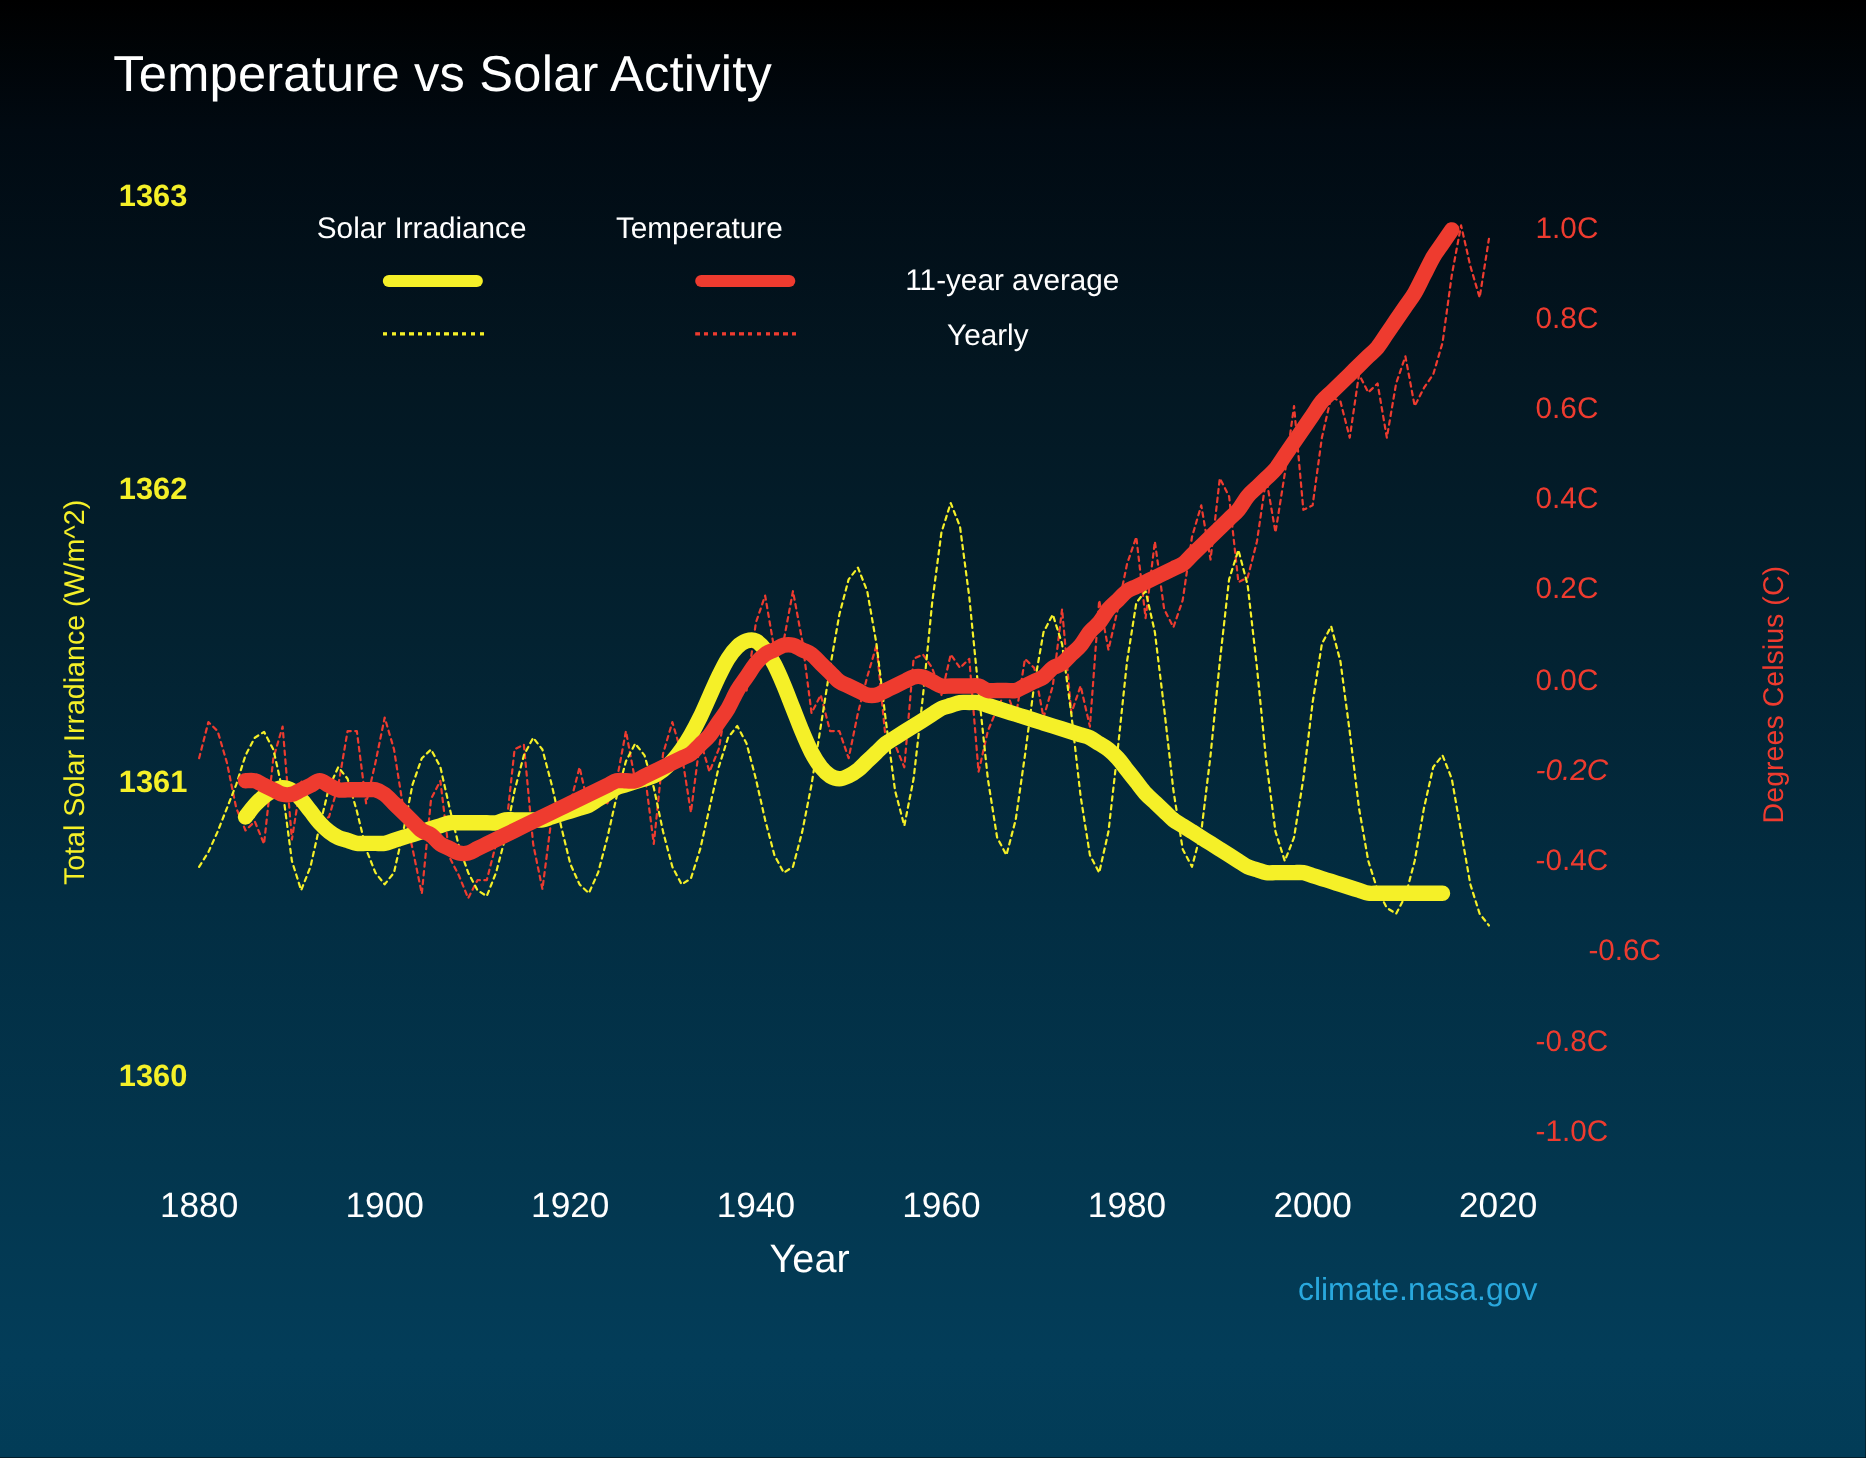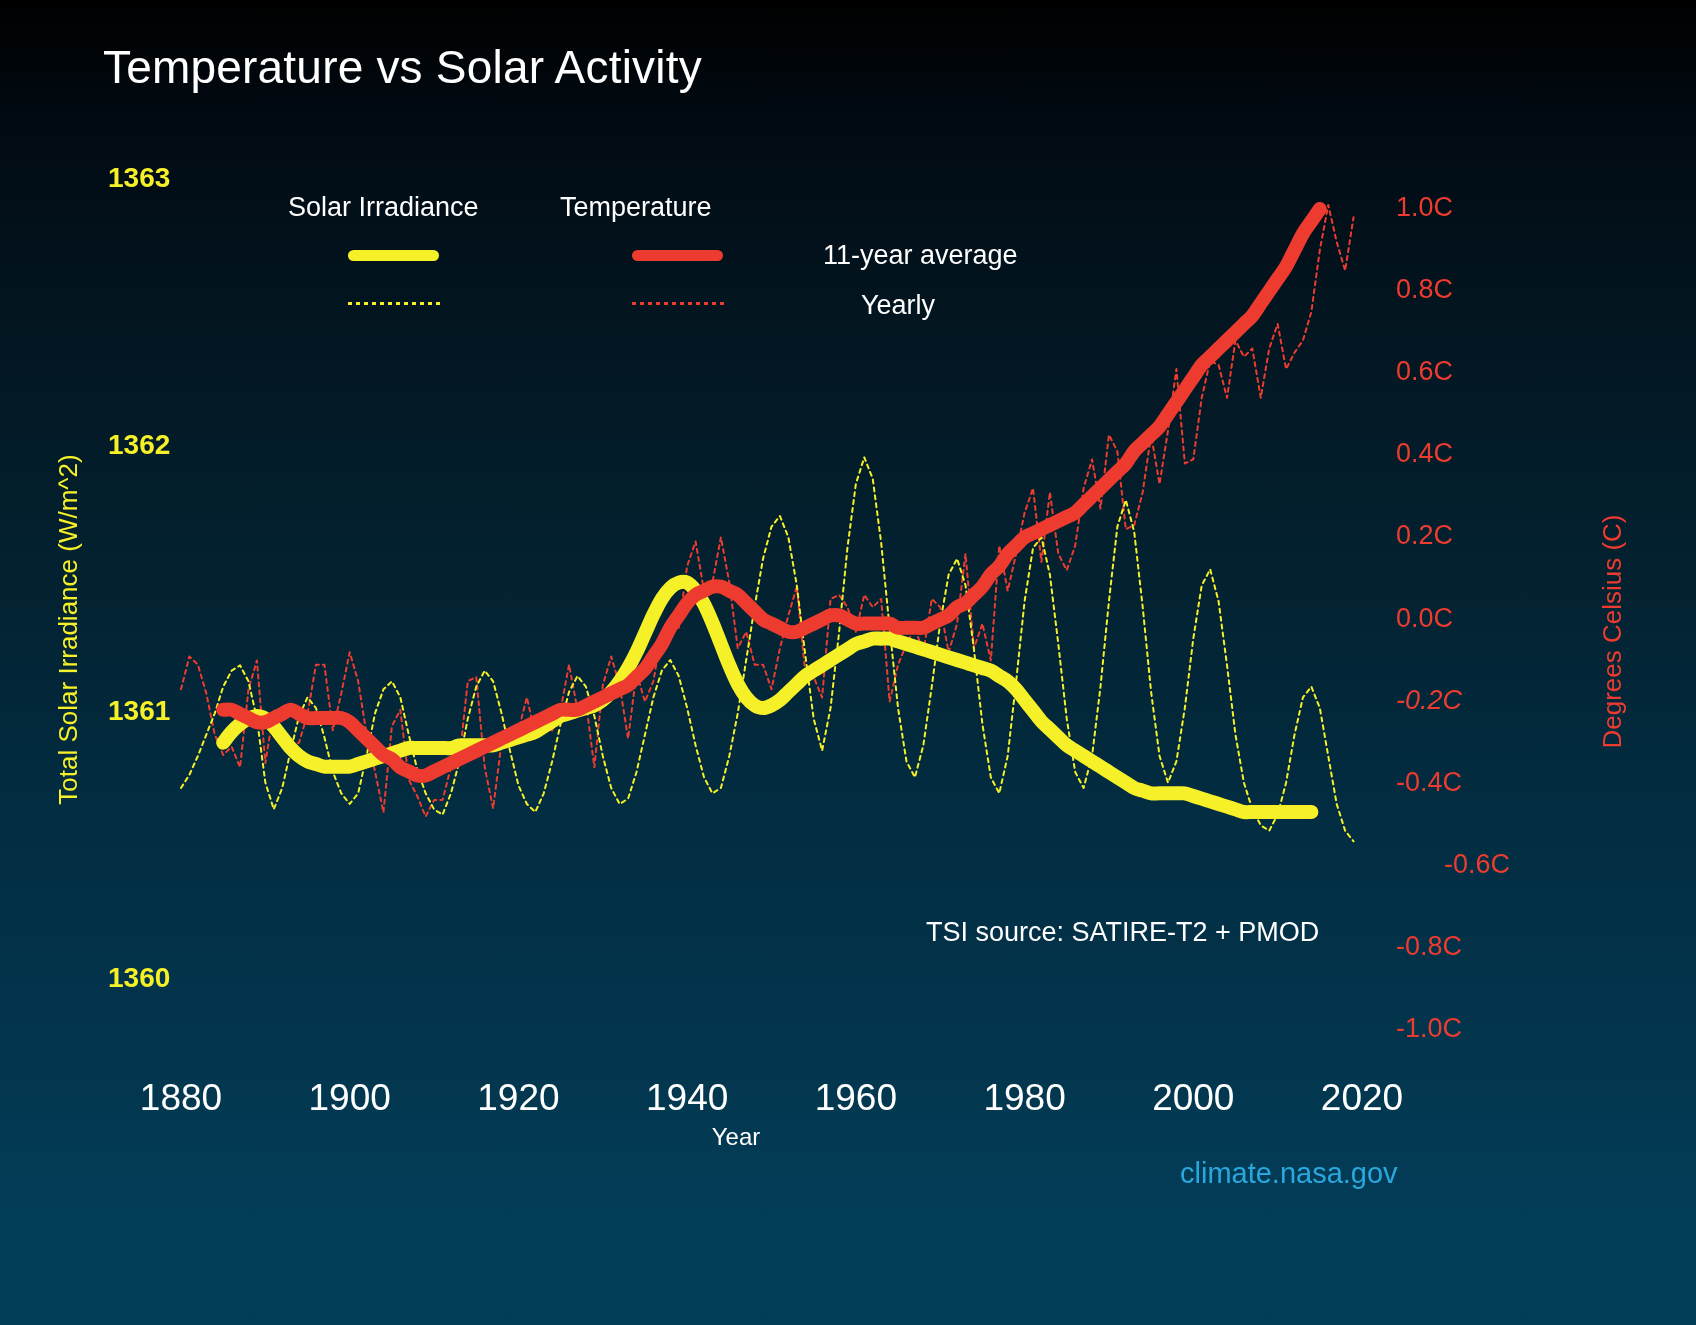--- a/index.html
+++ b/index.html
@@ -63,40 +63,40 @@
   
   .tick-left {
     position:absolute; color:#f5f028; font-size:28px;
     font-weight:700; white-space:nowrap; text-align:left;
   }
   .tick-right {
     position:absolute; color:#ee3b2f; font-size:27px;
     white-space:nowrap; text-align:left;
   }
   .tick-x {
-    position:absolute; color:#ffffff; font-size:37px;
+    position:absolute; color:#ffffff; font-size:32px;
     white-space:nowrap; transform:translateX(-50%);
   }
   #y-left-title {
     position:absolute; left:-142px; top:614px;
     width:420px; text-align:center;
     color:#f5f028; font-size:26px;
     transform:rotate(-90deg); transform-origin:center center;
     white-space:nowrap;
   }
   #y-right-title {
     position:absolute; left:1402px; top:616px;
     width:420px; text-align:center;
     color:#ee3b2f; font-size:26px;
     transform:rotate(-90deg); transform-origin:center center;
     white-space:nowrap;
   }
   #x-title {
     position:absolute; left:0; top:1123px; width:1472px;
-    text-align:center; color:#ffffff; font-size:24px;
+    text-align:center; color:#ffffff; font-size:36px;
   }
 
   
   #source-block {
     position:absolute; left:926px; top:914px;
     color:#ffffff; font-size:27px; line-height:1.36;
   }
   #watermark {
     position:absolute; left:1180px; top:1157px;
     color:#29a8dd; font-size:29px;
@@ -159,18 +159,17 @@
       <div class="tick-x" style="left: 1024.57px; top: 1077px;">1980</div>
       <div class="tick-x" style="left: 1193.29px; top: 1077px;">2000</div>
       <div class="tick-x" style="left: 1362px; top: 1077px;">2020</div>
     </div>
 
   <div id="y-left-title">Total Solar Irradiance (W/m^2)</div>
   <div id="y-right-title">Degrees Celsius (C)</div>
   <div id="x-title">Year</div>
 
   <div id="source-block">
-    <div>TSI source: SATIRE-T2 + PMOD</div>
   </div>
 
   <div id="watermark">climate.nasa.gov</div>
 
 </div>
 
 </body></html>

